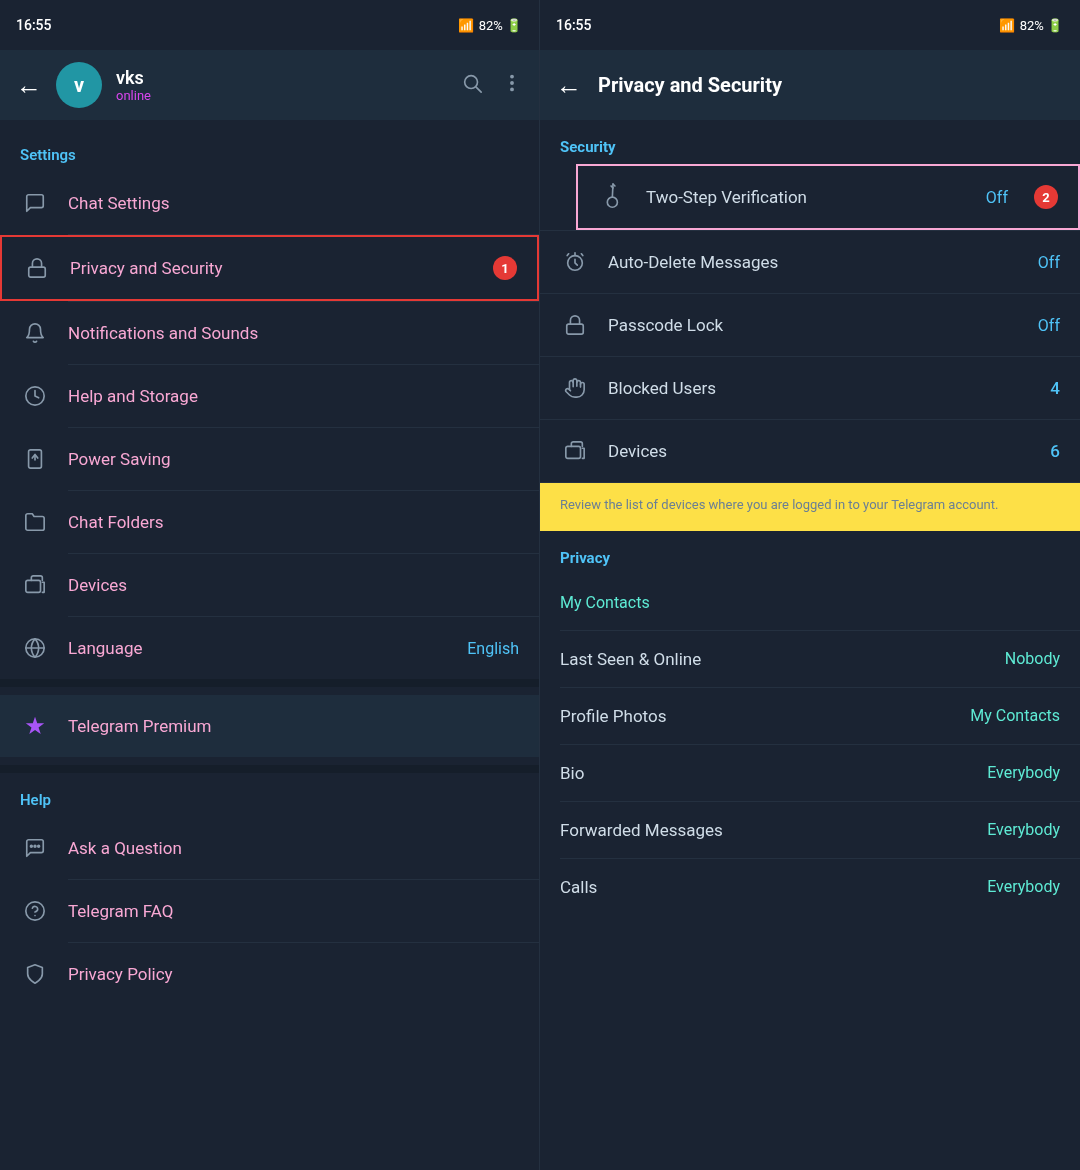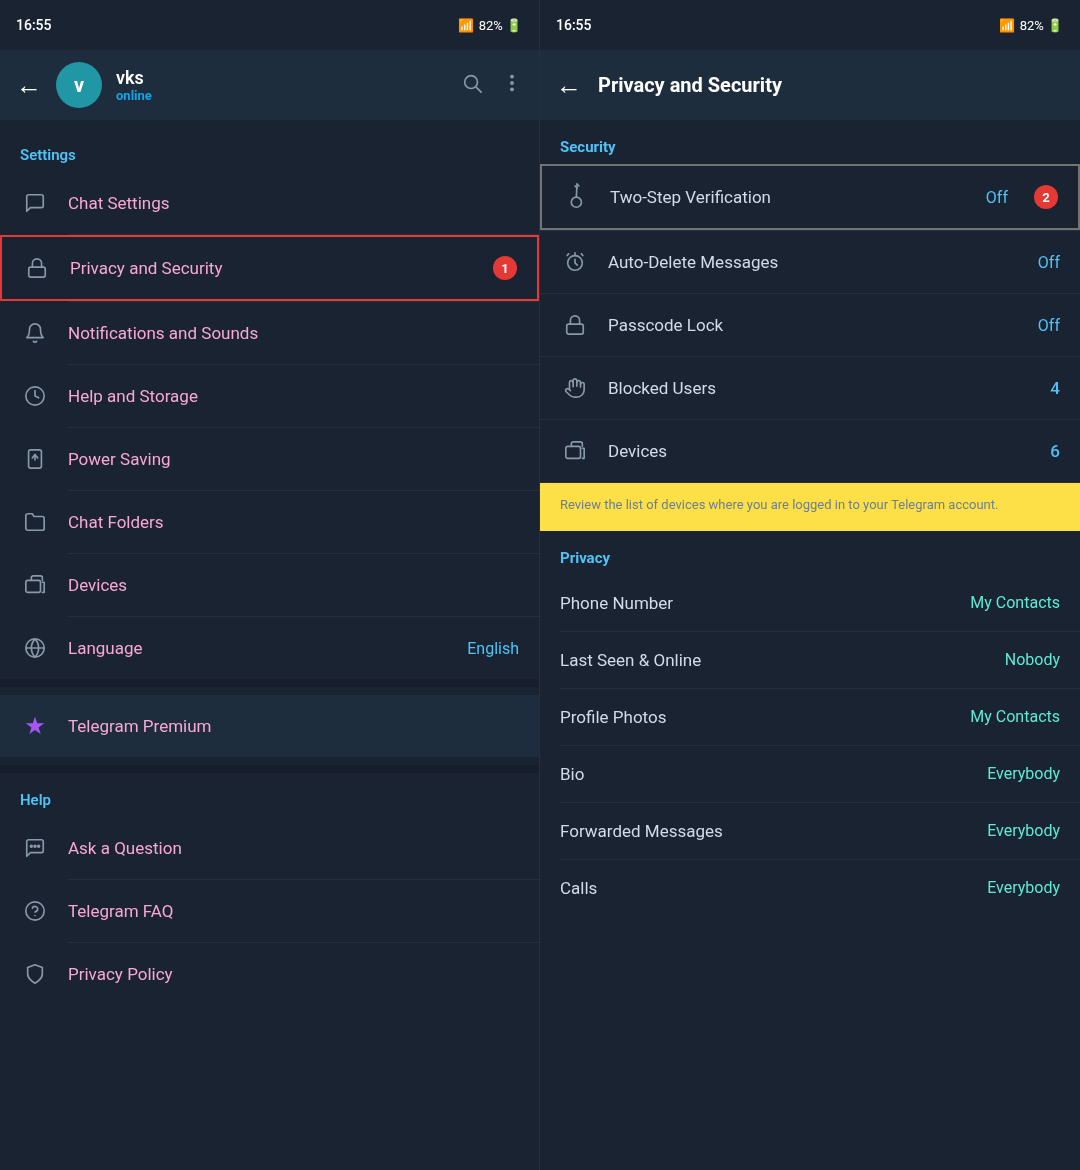--- a/index.html
+++ b/index.html
@@ -79,23 +79,22 @@
       flex: 1;
     }
 
     .user-name {
       color: #ffffff;
       font-size: 18px;
       font-weight: 600;
     }
 
     .user-status {
-      color: #0ea5e9;
+      color: #d946ef;
       font-size: 13px;
-      font-weight: bold;
     }
 
     .top-bar-actions {
       display: flex;
       align-items: center;
       gap: 18px;
     }
 
     .icon-btn {
       color: #8899aa;
@@ -532,21 +531,21 @@
 
   <div class="right-top-bar">
     <span class="back-btn">←</span>
     <span class="right-title">Privacy and Security</span>
   </div>
 
   <div class="right-content">
     <div class="right-section-title">Security</div>
 
     <div class="item-wrapper" style="position:relative;">
-      <div class="right-menu-item highlighted" style="border:2px solid #737373;">
+      <div class="right-menu-item highlighted" style="border:2px solid #f9a8d4;margin-left:36px;">
         <div class="right-menu-icon">
           <svg class="icon" viewBox="0 0 24 24" style="transform:rotate(-45deg)">
               <circle cx="7.5" cy="15.5" r="5.5"></circle>
               <line x1="11.5" y1="11.5" x2="22" y2="2"></line>
               <line x1="22" y1="2" x2="22" y2="5"></line>
               <line x1="19" y1="2" x2="19" y2="5"></line>
             </svg>
         </div>
         <span class="right-menu-label">Two-Step Verification</span>
         <span class="right-menu-value">Off</span>
@@ -616,21 +615,20 @@
       </div>
     </div>
 
     <div class="devices-hint">
       <p class="devices-hint-text">Review the list of devices where you are logged in to your Telegram account.</p>
     </div>
 
     <div class="right-section-title">Privacy</div>
 
     <div class="privacy-row">
-      <span class="privacy-label">Phone Number</span>
       <span class="privacy-value">My Contacts</span>
     </div>
     <div class="privacy-divider"></div>
 
     <div class="privacy-row">
       <span class="privacy-label">Last Seen &amp; Online</span>
       <span class="privacy-value">Nobody</span>
     </div>
     <div class="privacy-divider"></div>
 

